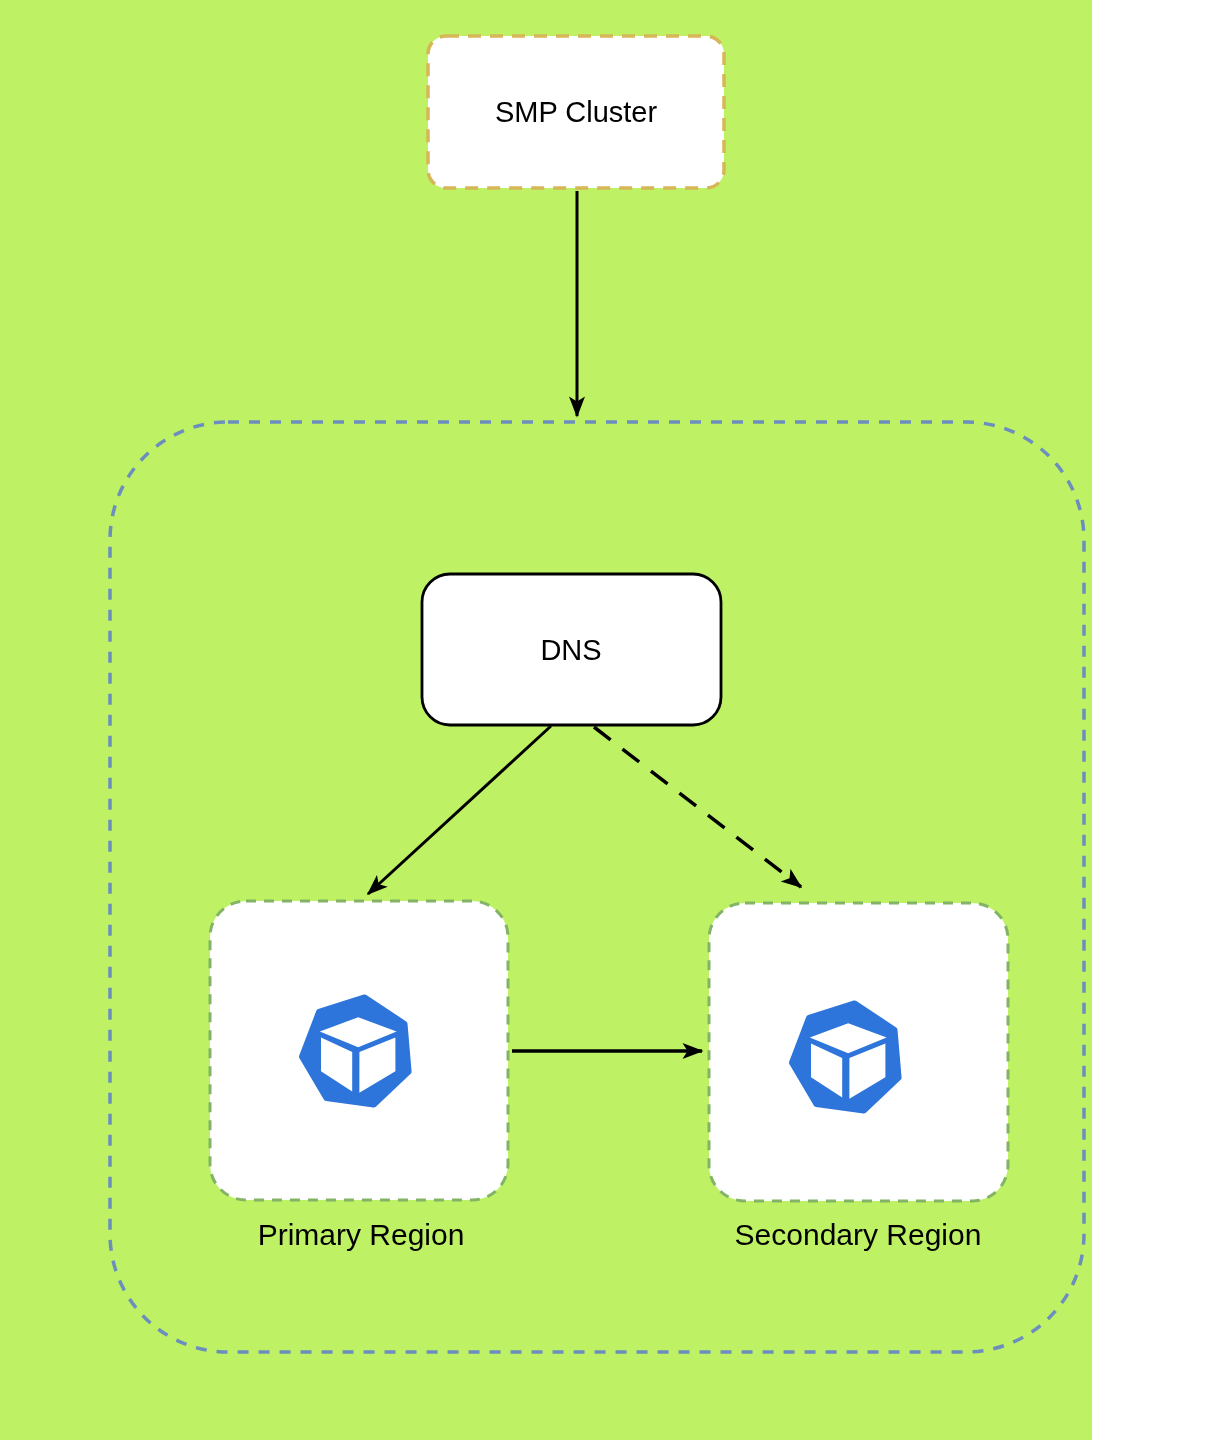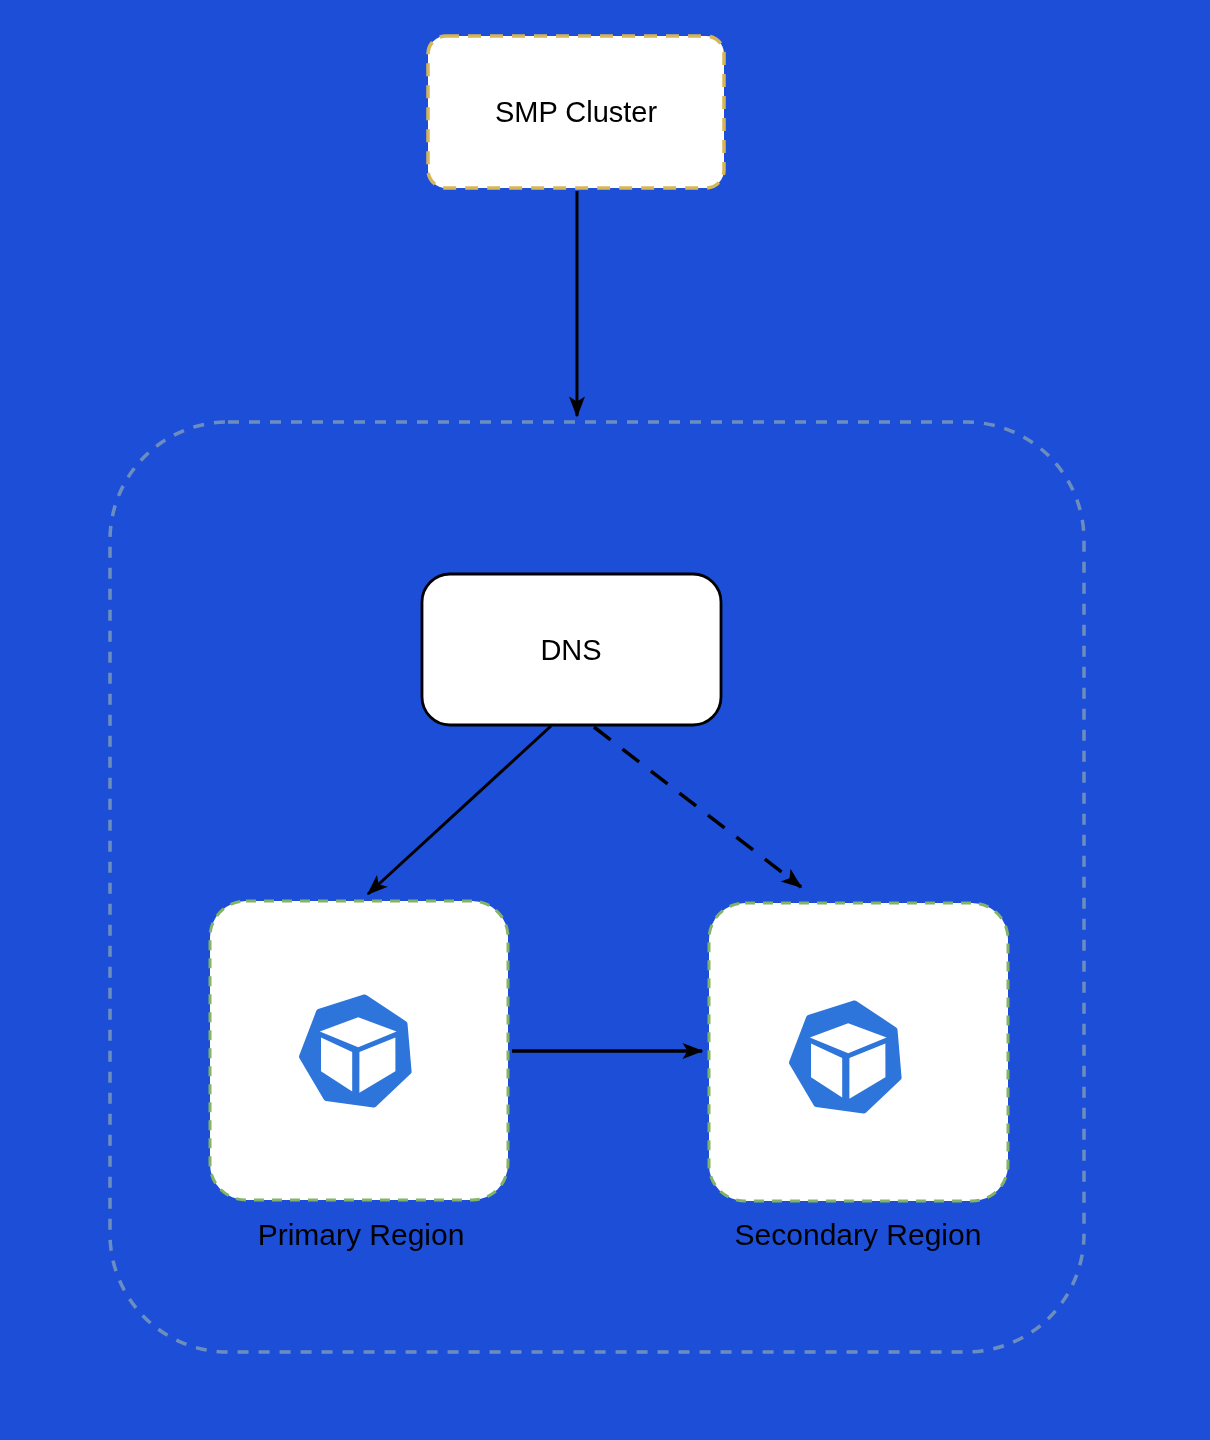--- a/index.html
+++ b/index.html
@@ -2,23 +2,23 @@
 <html><head>
 <meta charset="utf-8">
 <style>
   html, body {
     margin: 0;
     padding: 0;
     background: #ffffff;
   }
   .canvas {
     position: relative;
-    width: 1210px;
+    width: 1092px;
     height: 1440px;
-    background: #1d4ed8;
+    background: #bef264;
     overflow: hidden;
     font-family: "Liberation Sans", sans-serif;
   }
   svg text {
     font-family: "Liberation Sans", sans-serif;
     fill: #000000;
   }
   .node-label {
     font-size: 29px;
   }

